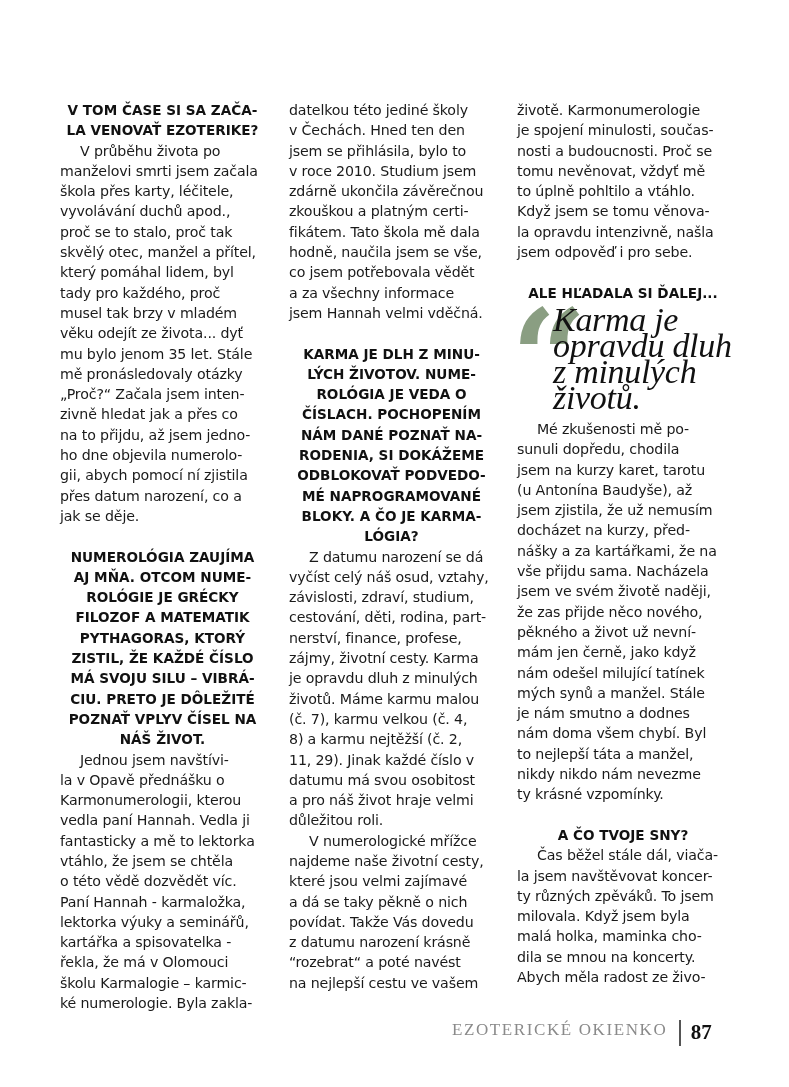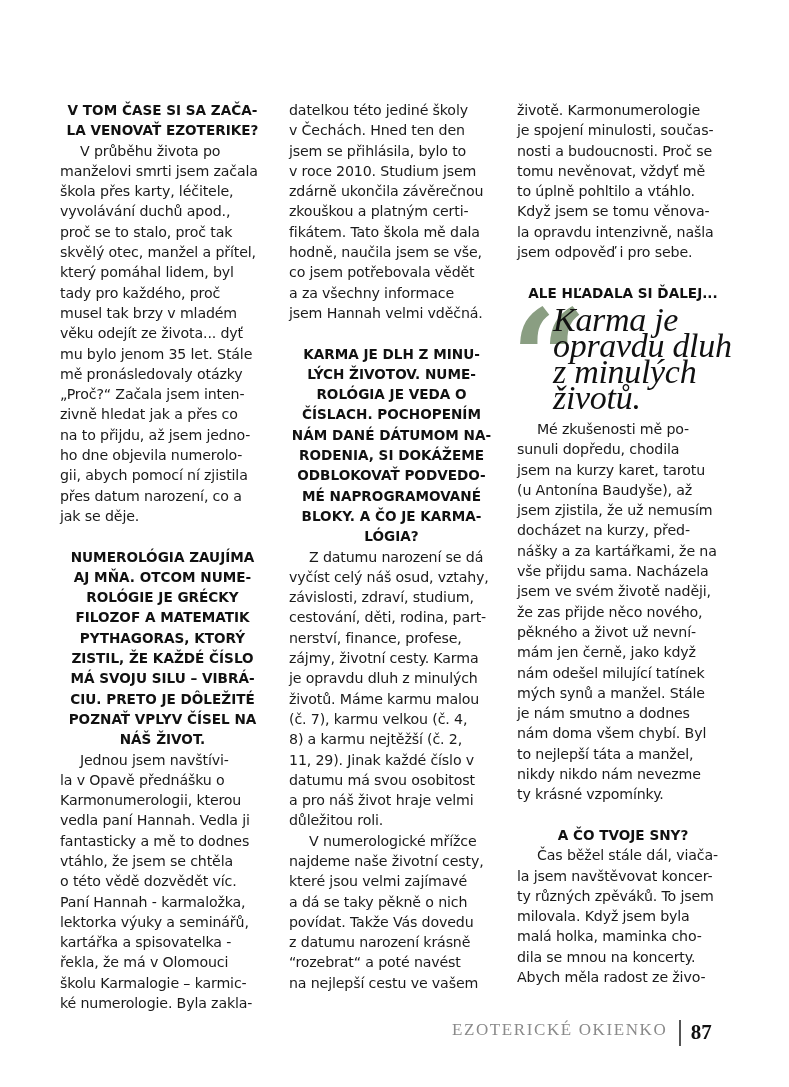--- a/index.html
+++ b/index.html
@@ -136,21 +136,21 @@
       <span class="line head">MÁ SVOJU SILU – VIBRÁ-</span>
       <span class="line head">CIU. PRETO JE DÔLEŽITÉ</span>
       <span class="line head">POZNAŤ VPLYV ČÍSEL NA</span>
       <span class="line head">NÁŠ ŽIVOT.</span>
     </div>
   <div id="c1p2">
       <span class="line indent">Jednou jsem navštívi-</span>
       <span class="line">la v Opavě přednášku o</span>
       <span class="line">Karmonumerologii, kterou</span>
       <span class="line">vedla paní Hannah. Vedla ji</span>
-      <span class="line">fantasticky a mě to dodnes</span>
+      <span class="line">fantasticky a mě to lektorka</span>
       <span class="line">vtáhlo, že jsem se chtěla</span>
       <span class="line">o této vědě dozvědět víc.</span>
       <span class="line">Paní Hannah - karmaložka,</span>
       <span class="line">lektorka výuky a seminářů,</span>
       <span class="line">kartářka a spisovatelka -</span>
       <span class="line">řekla, že má v Olomouci</span>
       <span class="line">školu Karmalogie – karmic-</span>
       <span class="line">ké numerologie. Byla zakla-</span>
     </div>
 </div>
@@ -168,21 +168,21 @@
       <span class="line">co jsem potřebovala vědět</span>
       <span class="line">a za všechny informace</span>
       <span class="line">jsem Hannah velmi vděčná.</span>
     </div>
   <span class="gap"></span>
   <div id="c2h1">
       <span class="line head">KARMA JE DLH Z MINU-</span>
       <span class="line head">LÝCH ŽIVOTOV. NUME-</span>
       <span class="line head">ROLÓGIA JE VEDA O</span>
       <span class="line head">ČÍSLACH. POCHOPENÍM</span>
-      <span class="line head">NÁM DANÉ DÁTUMOM NA-</span>
+      <span class="line head">NÁM DANÉ POZNAŤ NA-</span>
       <span class="line head">RODENIA, SI DOKÁŽEME</span>
       <span class="line head">ODBLOKOVAŤ PODVEDO-</span>
       <span class="line head">MÉ NAPROGRAMOVANÉ</span>
       <span class="line head">BLOKY. A ČO JE KARMA-</span>
       <span class="line head">LÓGIA?</span>
     </div>
   <div id="c2p2">
       <span class="line indent">Z datumu narození se dá</span>
       <span class="line">vyčíst celý náš osud, vztahy,</span>
       <span class="line">závislosti, zdraví, studium,</span>

